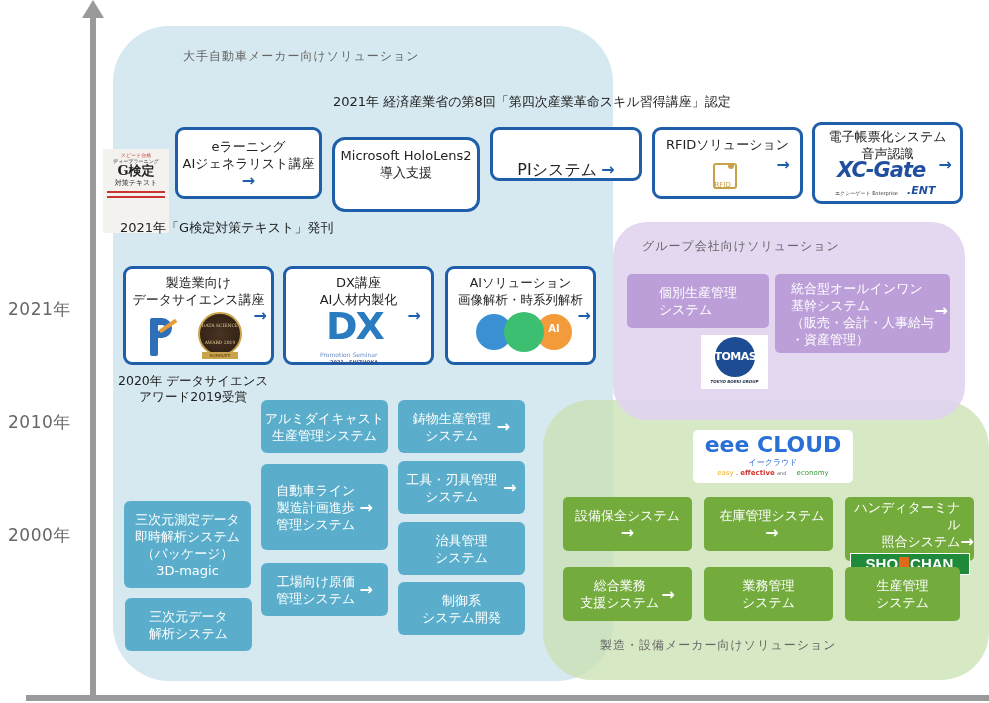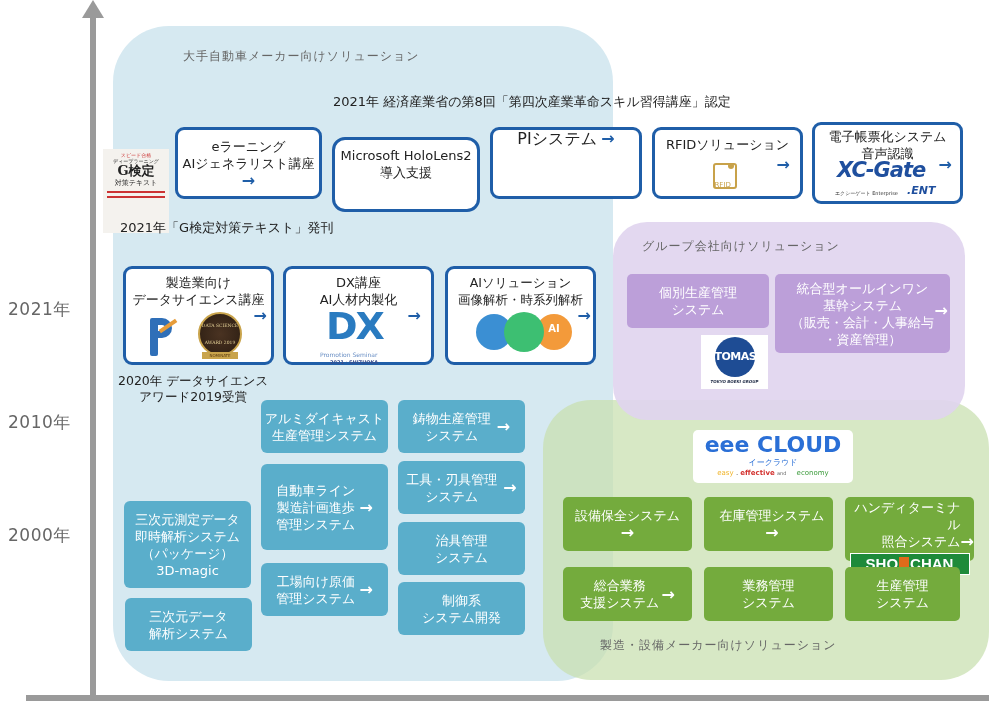--- a/index.html
+++ b/index.html
@@ -15,21 +15,21 @@
   .region-blue{left:113px;top:26px;width:500px;height:655px;background:#d6e9f1;border-radius:56px;}
   .region-purple{left:613px;top:222px;width:352px;height:198px;background:rgba(224,212,238,0.9);border-radius:34px;}
   .region-green{left:543px;top:400px;width:446px;height:280px;background:rgba(200,223,175,0.72);border-radius:48px;}
   .region-title{font-size:12px;color:#666;letter-spacing:1px;white-space:nowrap;}
   .note{font-size:13px;color:#222;white-space:nowrap;}
   
   .wbox{background:#fff;border:3px solid #1f5ea8;border-radius:9px;box-sizing:border-box;
         text-align:center;color:#222;font-size:13px;line-height:17px;}
   .tbox{background:#5aaecb;border-radius:6px;color:#fff;font-size:13px;line-height:17px;text-align:center;
         box-sizing:border-box;display:flex;align-items:center;justify-content:center;}
-  .pbox{background:#bc9fd9;border-radius:5px;color:#fff;font-size:13px;line-height:17px;text-align:center;
+  .pbox{background:#bc9fd9;border-radius:5px;color:#fff;font-size:13px;line-height:17px;
         box-sizing:border-box;display:flex;align-items:center;justify-content:center;}
   .gbox{background:#74ab3d;border-radius:5px;color:#fff;font-size:13px;line-height:17px;text-align:center;
         box-sizing:border-box;display:flex;align-items:center;justify-content:center;}
   .arrow-b{color:#1f5ea8;font-weight:bold;font-size:16px;}
   .arrow-w{color:#fff;font-weight:bold;font-size:16px;}
   .ml{white-space:pre-line;}
 </style>
 </head>
 <body>
 
@@ -61,21 +61,21 @@
 
 <div class="abs wbox" style="left:175px;top:127px;width:147px;height:72px;padding-top:8px;">
   <div class="ml">eラーニング
 AIジェネラリスト講座</div>
   <div class="arrow-b">→</div>
 </div>
 <div class="abs wbox" style="left:332px;top:137px;width:148px;height:75px;padding-top:7px;border-radius:13px;">
   <div class="ml">Microsoft HoloLens2
 導入支援</div>
 </div>
-<div class="abs wbox" style="left:490px;top:127px;width:152px;height:72px;display:flex;align-items:flex-start;justify-content:center;gap:4px;font-size:16px;">
+<div class="abs wbox" style="left:490px;top:127px;width:152px;height:54px;display:flex;align-items:flex-end;justify-content:center;gap:4px;font-size:16px;">
   <span>PIシステム</span>
   <span class="arrow-b">→</span>
 </div>
 <div class="abs wbox" style="left:652px;top:127px;width:151px;height:72px;padding-top:6px;">
   <div>RFIDソリューション</div>
   <div style="position:relative;width:34px;height:34px;margin:4px auto 0;">
     <div style="position:absolute;left:2px;top:6px;width:24px;height:26px;border:2px solid #c8a24a;border-radius:3px;box-sizing:border-box;"></div>
     <div style="position:absolute;left:17px;top:6px;width:6px;height:6px;border-radius:50%;background:#c8a24a;"></div>
     <div style="position:absolute;left:4px;top:20px;font-size:7px;color:#c8a24a;">RFID</div>
   </div>

